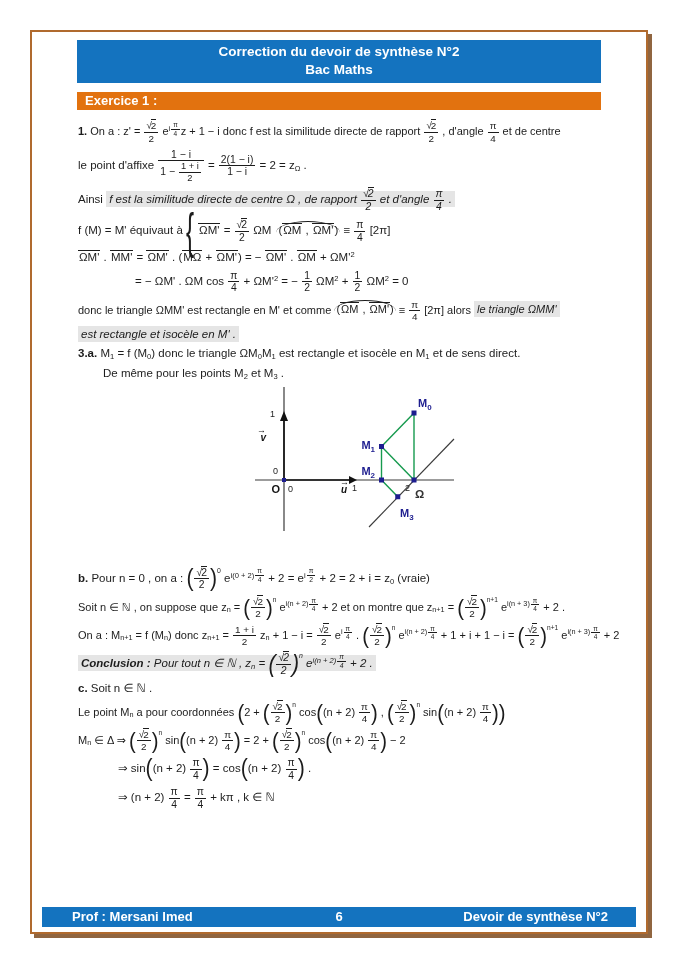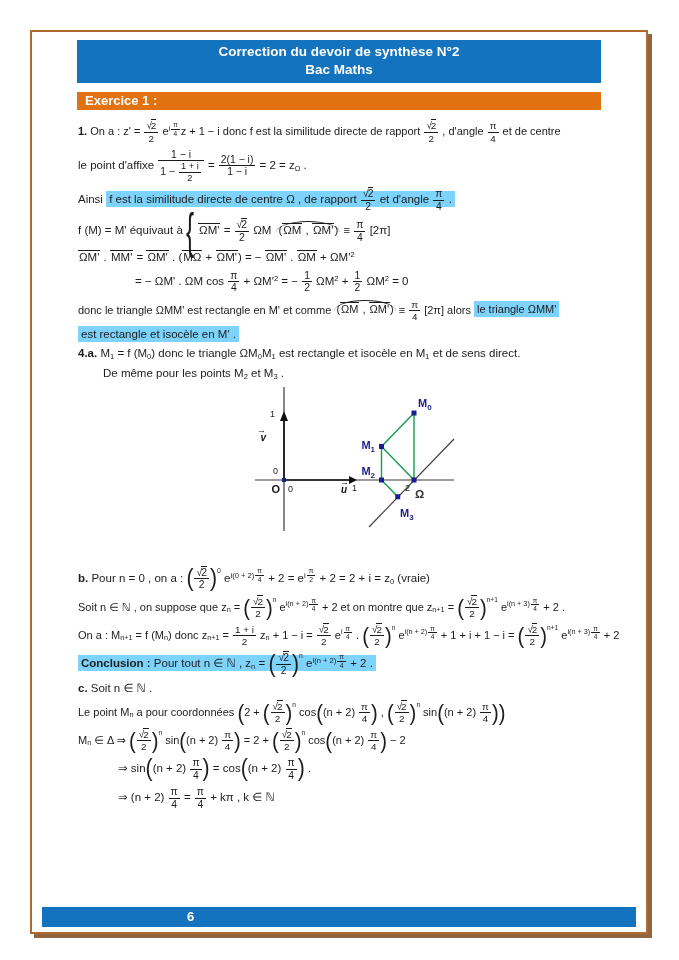--- a/index.html
+++ b/index.html
@@ -9,21 +9,21 @@
          box-shadow:4px 4px 0 rgba(125,74,30,.85);display:flex;flex-direction:column;background:#fff;overflow:hidden;}
   .banner-blue{margin:8px 45px 0;background:#1473bf;color:#fff;font-weight:bold;font-size:13.5px;
                text-align:center;padding:3px 0 4px;line-height:1.35;}
   .banner-orange{margin:9px 45px 0;background:#e2720f;color:#fff;font-weight:bold;font-size:13px;
                  padding:1px 8px 2px;text-align:left;}
   .content{flex:1;padding:5px 10px 0 46px;font-size:11.5px;color:#1c1c1c;line-height:1.25;}
   .mline{margin:5px 0;white-space:nowrap;}
   .mline.small{font-size:11px;}
   .ind1{margin-left:25px;} .ind2{margin-left:57px;} .ind3{margin-left:40px;}
   b{font-weight:bold;}
-  .hl{background:#7dd3fc;padding:2px 3px;}
+  .hl{background:#e5e5e5;padding:2px 3px;font-style:italic;}
   .fr{display:inline-block;vertical-align:middle;text-align:center;line-height:1.12;font-size:.9em;margin:0 1px;}
   .fr .nu{display:block;border-bottom:1px solid currentColor;padding:0 2px;}
   .fr .de{display:block;padding:0 2px;}
   .sq{white-space:nowrap;}
   .sq .rd{letter-spacing:-1px;}
   .sq .sc{border-top:1px solid currentColor;}
   sup{font-size:.66em;vertical-align:.55em;line-height:0;}
   sub{font-size:.66em;vertical-align:-.25em;line-height:0;}
   .vb{border-top:1px solid currentColor;display:inline-block;line-height:1.15;padding:0 1px;}
   .va{border-top:1px solid currentColor;border-radius:70% 70% 0 0/100% 100% 0 0;display:inline-block;line-height:1.15;padding:1px 2px 0;}
@@ -70,21 +70,21 @@
               <span class="cb">{</span>
               <span class="cr">
                 <span><span class="vb">ΩM'</span> = <span class="fr"><span class="nu"><span class="sq"><span class="rd">√</span><span class="sc">2</span></span></span><span class="de">2</span></span> ΩM</span>
                 <span><span class="va">(<span class="vb">ΩM</span> , <span class="vb">ΩM'</span>)</span> ≡ <span class="fr"><span class="nu">π</span><span class="de">4</span></span> [2π]</span>
               </span>
             </span></div>
           <div class="mline"><span class="vb">ΩM'</span> . <span class="vb">MM'</span> = <span class="vb">ΩM'</span> . (<span class="vb">MΩ</span> + <span class="vb">ΩM'</span>) = − <span class="vb">ΩM'</span> . <span class="vb">ΩM</span> + ΩM'<sup>2</sup></div>
           <div class="mline ind2">= − ΩM' . ΩM cos <span class="fr"><span class="nu">π</span><span class="de">4</span></span> + ΩM'<sup>2</sup> = − <span class="fr"><span class="nu">1</span><span class="de">2</span></span> ΩM<sup>2</sup> + <span class="fr"><span class="nu">1</span><span class="de">2</span></span> ΩM<sup>2</sup> = 0</div>
           <div class="mline small">donc le triangle  ΩMM'  est rectangle en  M'  et comme  <span class="va">(<span class="vb">ΩM</span> , <span class="vb">ΩM'</span>)</span> ≡ <span class="fr"><span class="nu">π</span><span class="de">4</span></span> [2π]  alors <span class="hl">le triangle  ΩMM'</span></div>
           <div class="mline"><span class="hl">est rectangle et isocèle en  M' .</span></div>
-          <div class="mline"><b>4.a.</b>  M<sub>1</sub> = f (M<sub>0</sub>)  donc le triangle  ΩM<sub>0</sub>M<sub>1</sub> est rectangle et isocèle en  M<sub>1</sub>  et de sens direct.</div>
+          <div class="mline"><b>3.a.</b>  M<sub>1</sub> = f (M<sub>0</sub>)  donc le triangle  ΩM<sub>0</sub>M<sub>1</sub> est rectangle et isocèle en  M<sub>1</sub>  et de sens direct.</div>
           <div class="mline ind1">De même pour les points  M<sub>2</sub> et  M<sub>3</sub> .</div>
         </div>
 
       <div class="figwrap">
         <svg width="252" height="170" viewBox="0 0 252 170">
             <line x1="31" y1="95" x2="230" y2="95" stroke="#3a3a3a" stroke-width="1.2"></line>
             <line x1="60" y1="2" x2="60" y2="146" stroke="#3a3a3a" stroke-width="1.2"></line>
             <line x1="145" y1="142" x2="230" y2="54" stroke="#3a3a3a" stroke-width="1.1"></line>
             <line x1="190" y1="28" x2="157.5" y2="61.5" stroke="#169a4e" stroke-width="1.4"></line>
             <line x1="190" y1="28" x2="190" y2="95" stroke="#169a4e" stroke-width="1.4"></line>
@@ -194,17 +194,19 @@
             </span> = cos<span class="bp">
               <span class="pp">(</span>
               <span class="pc">(n + 2) <span class="fr"><span class="nu">π</span><span class="de">4</span></span></span>
               <span class="pp">)</span>
             </span> .</div>
           <div class="mline ind3">⇒ (n + 2) <span class="fr"><span class="nu">π</span><span class="de">4</span></span> = <span class="fr"><span class="nu">π</span><span class="de">4</span></span> + kπ ,  k ∈ ℕ</div>
         </div>
     </div>
 
     <div class="footer">
+      <span class="fl">Prof : Mersani Imed</span>
       <span class="fc">6</span>
+      <span class="fr2">Devoir de synthèse N°2</span>
     </div>
 
   </div>
 </div>
 
 </body></html>

